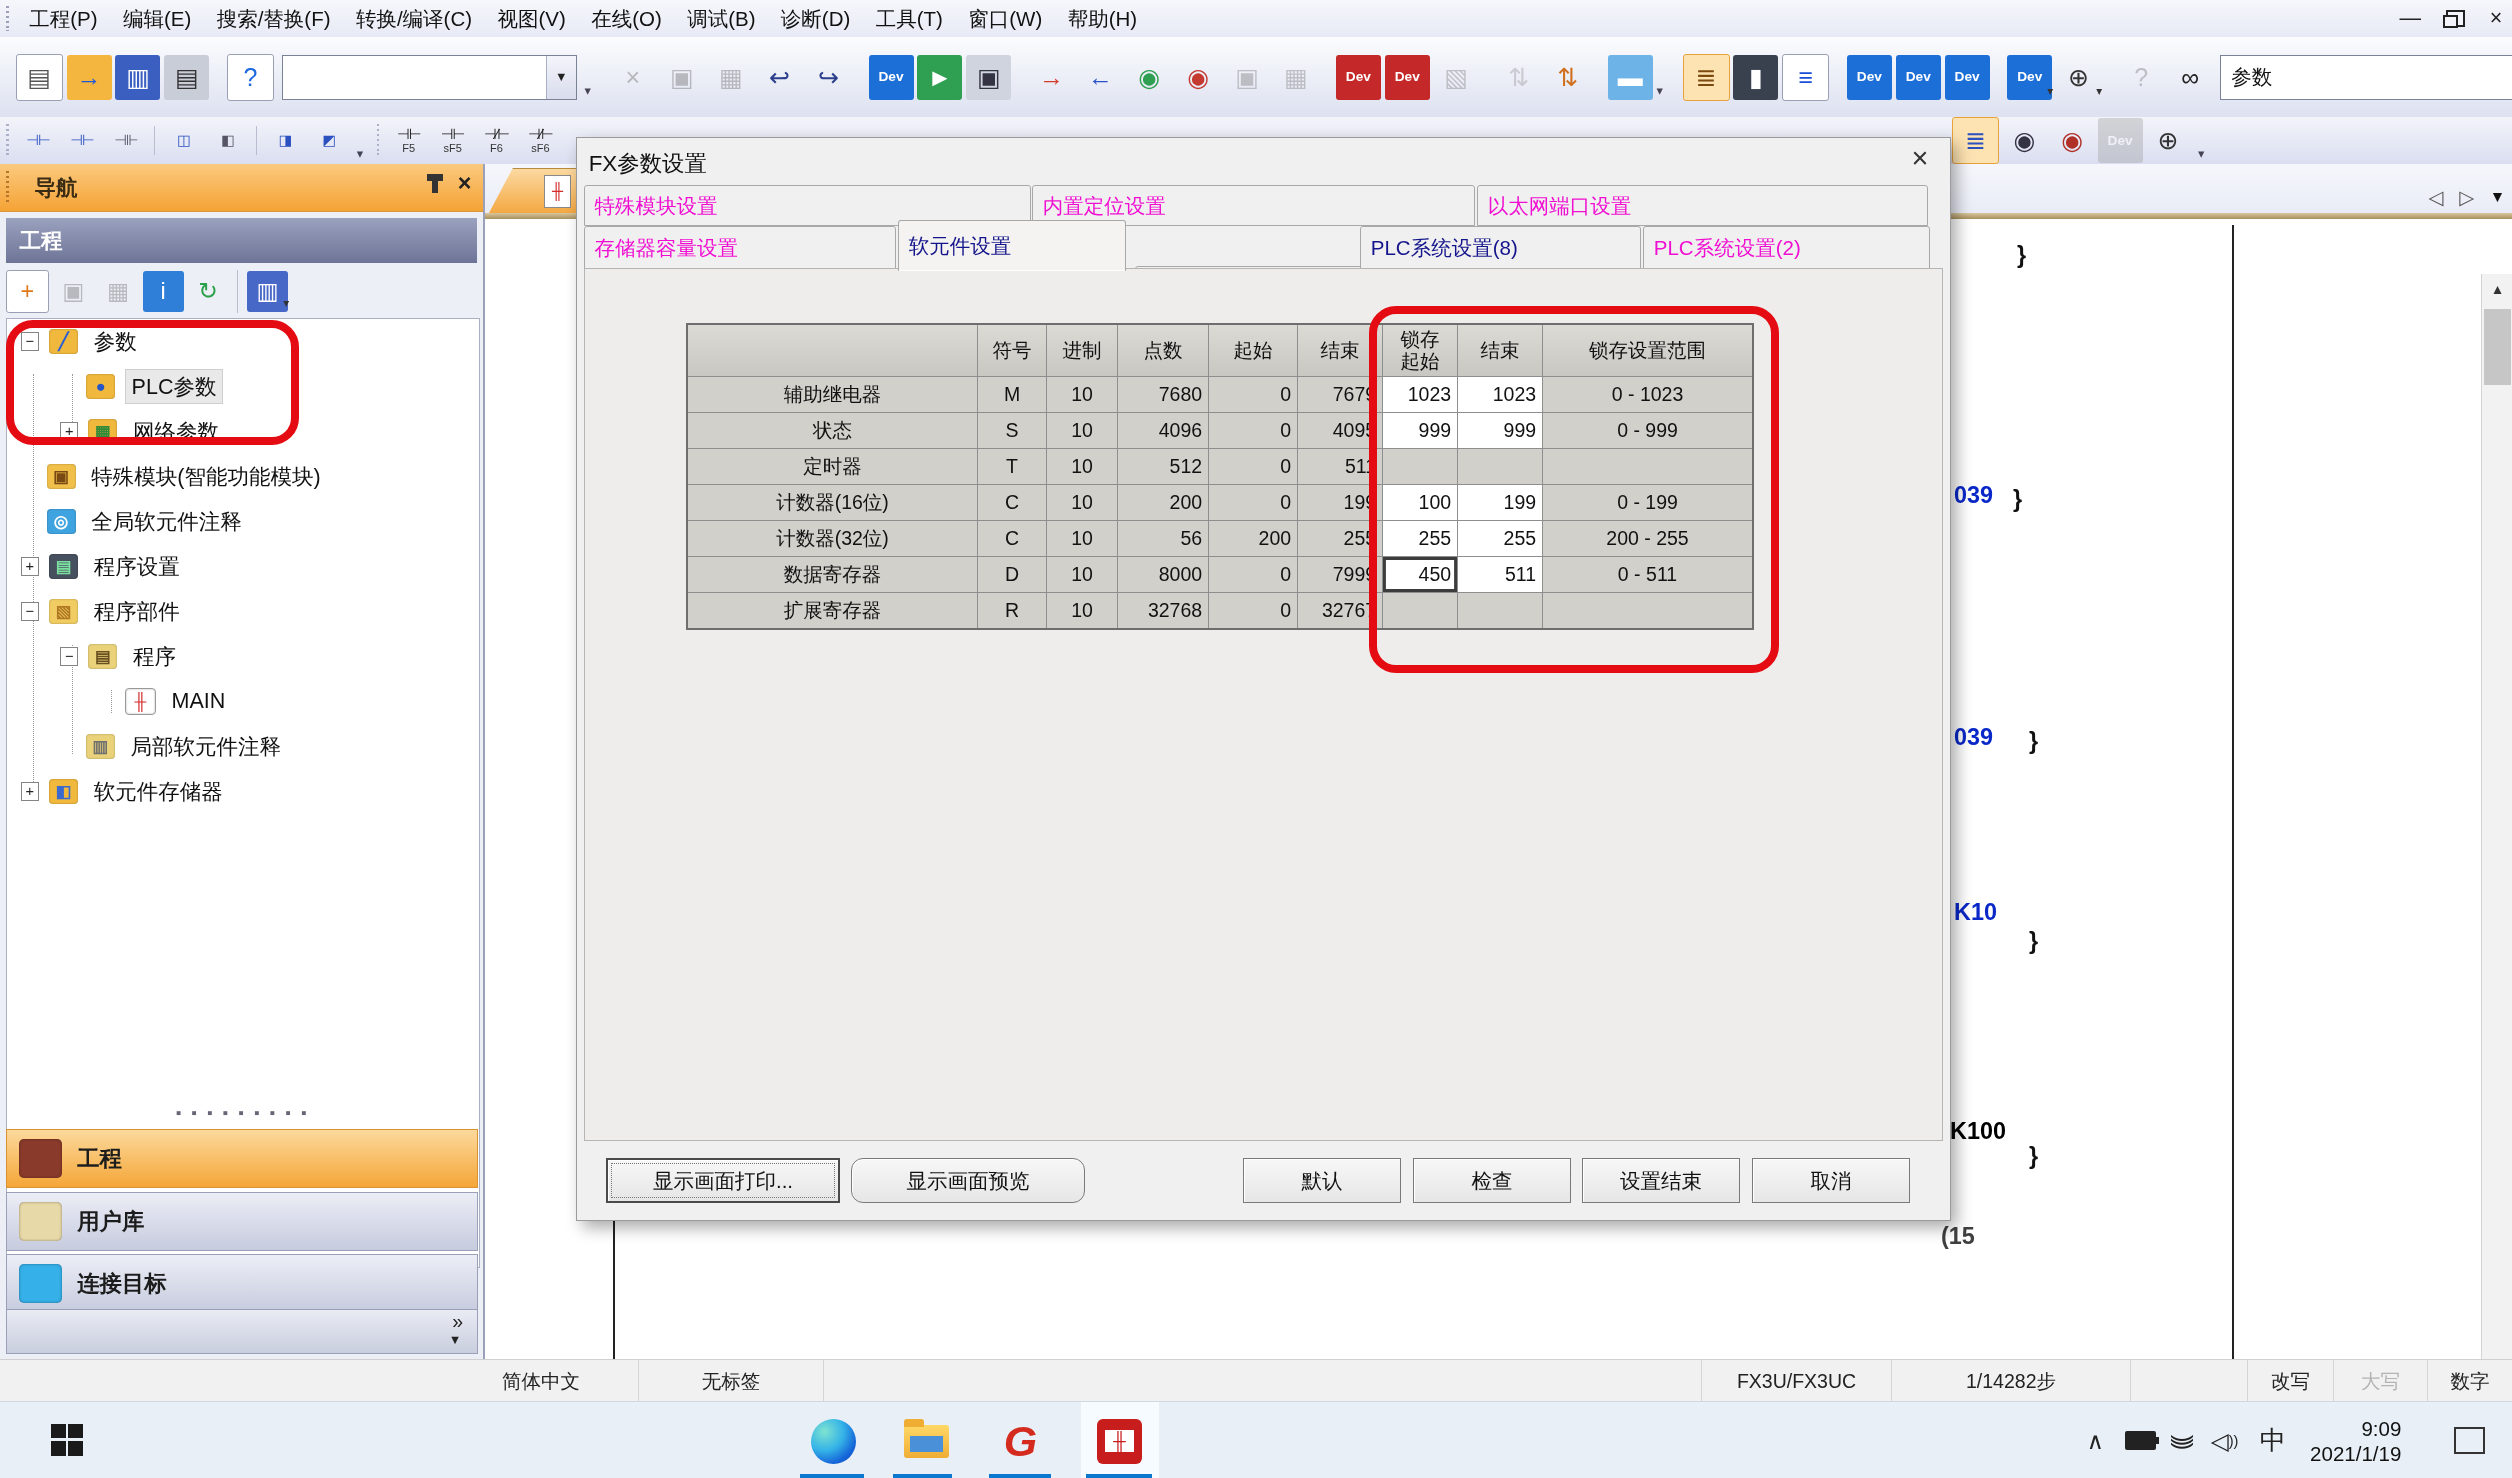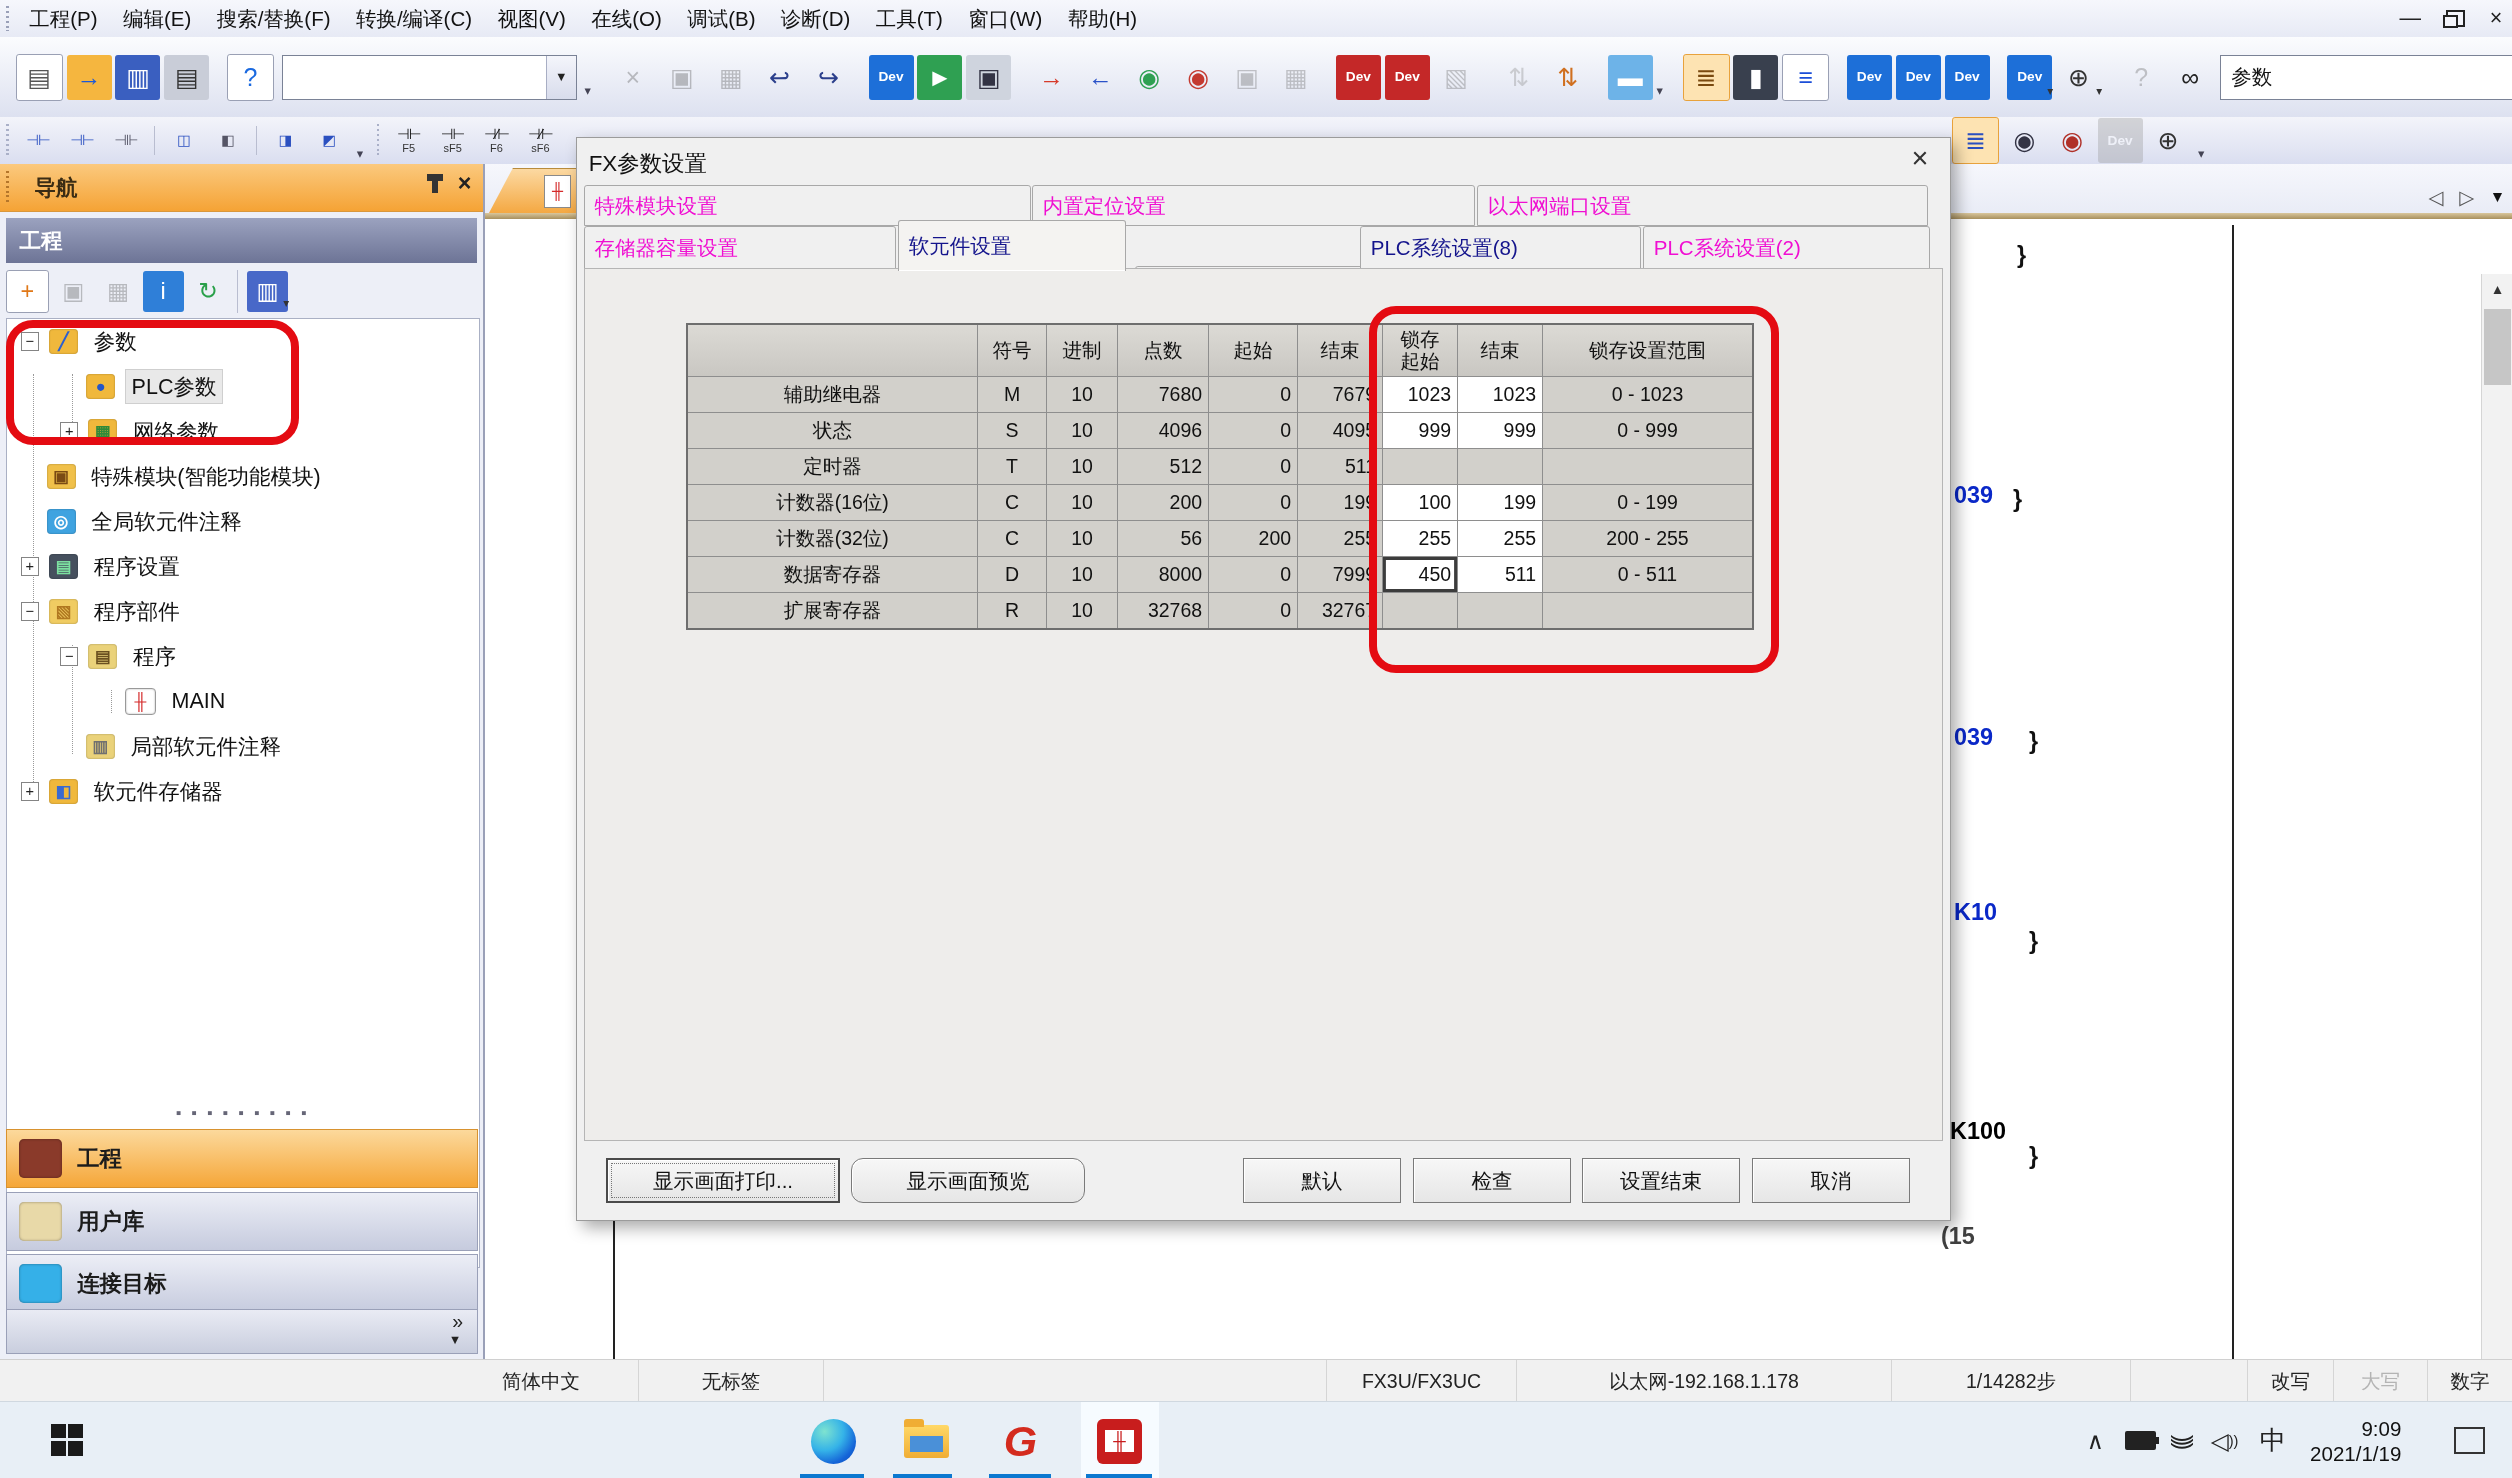--- a/index.html
+++ b/index.html
@@ -680,21 +680,20 @@
 
   <div class="redrect" style="left:5.9px;top:320px;width:277px;height:109px;"></div>
   <div class="redrect" style="left:1369px;top:306px;width:394px;height:351px;z-index:95;"></div>
 
   <div class="statusbar" id="statusbar">
       <div class="sbseg sb0"></div>
       <div class="sbseg sb1">简体中文</div>
       <div class="sbseg sb2">无标签</div>
       <div class="sbseg sb3"></div>
       <div class="sbseg sb4">FX3U/FX3UC</div>
-      <div class="sbseg sb5">以太网-192.168.1.178</div>
       <div class="sbseg sb6">1/14282步</div>
       <div class="sbseg sb7"></div>
       <div class="sbseg sb8">改写</div>
       <div class="sbseg sb9 gray">大写</div>
       <div class="sbseg sb10">数字</div>
     </div>
 
   <div class="taskbar">
     <div class="winlogo">
         <div></div>

